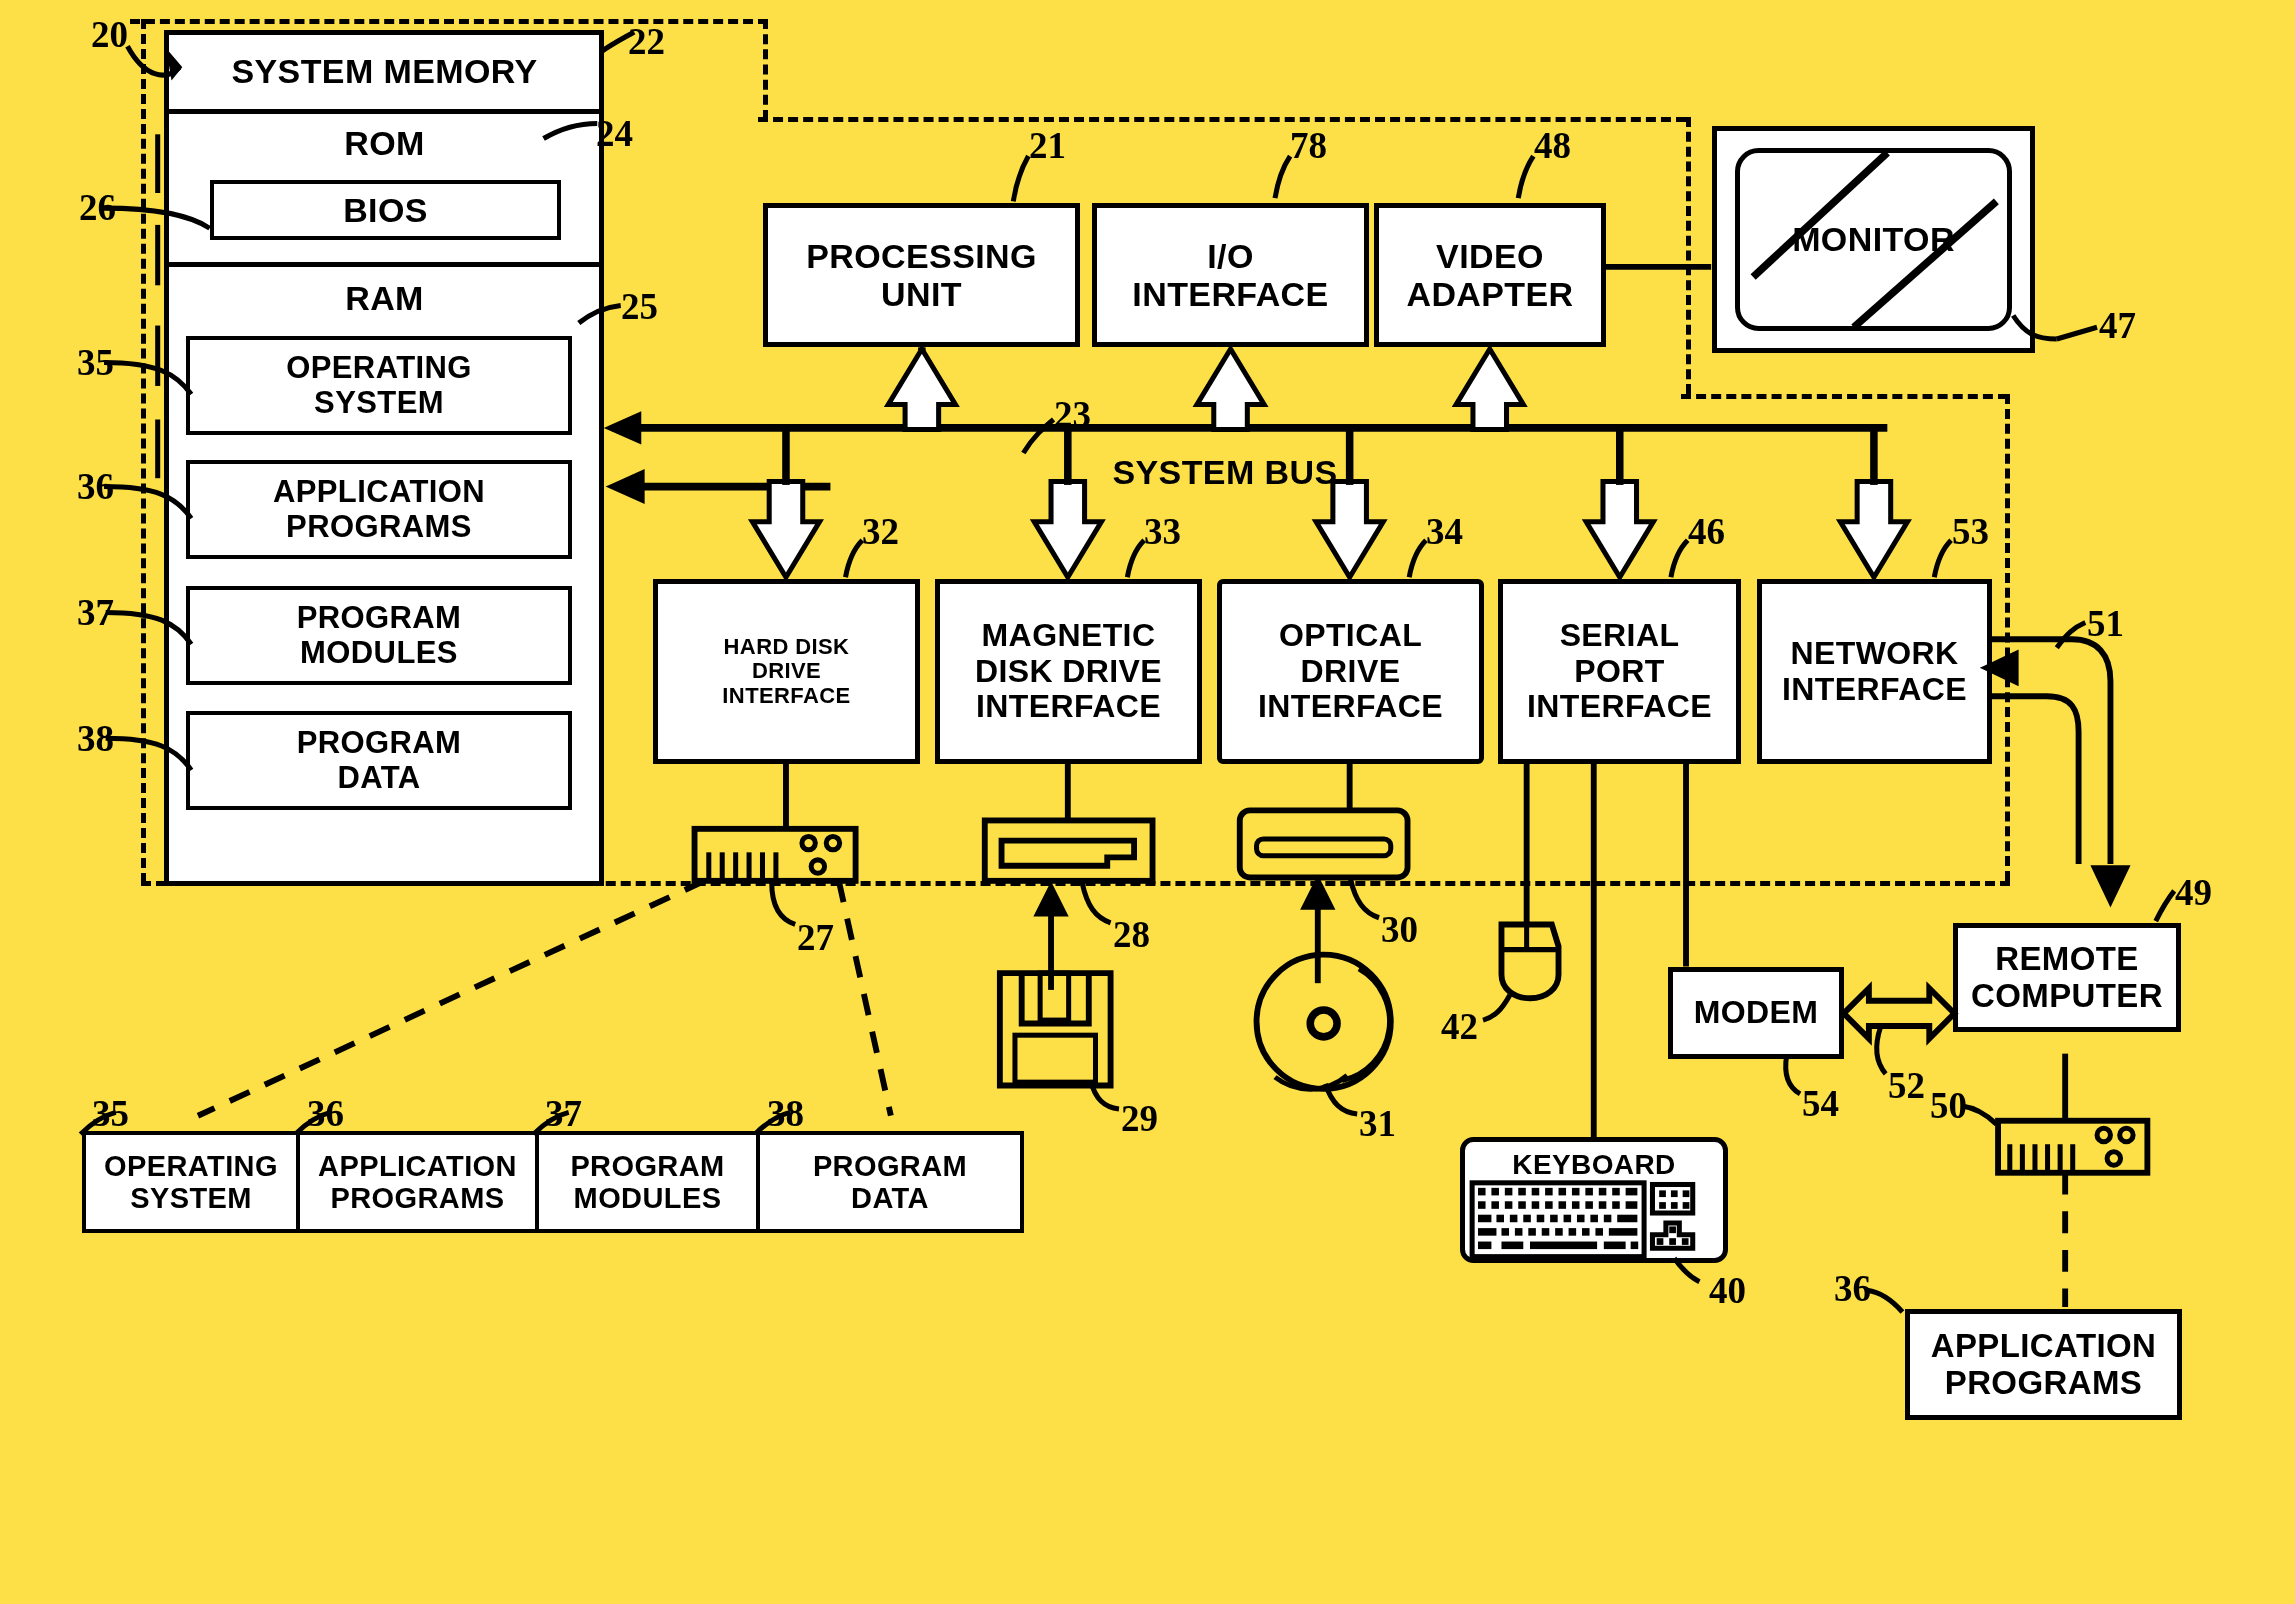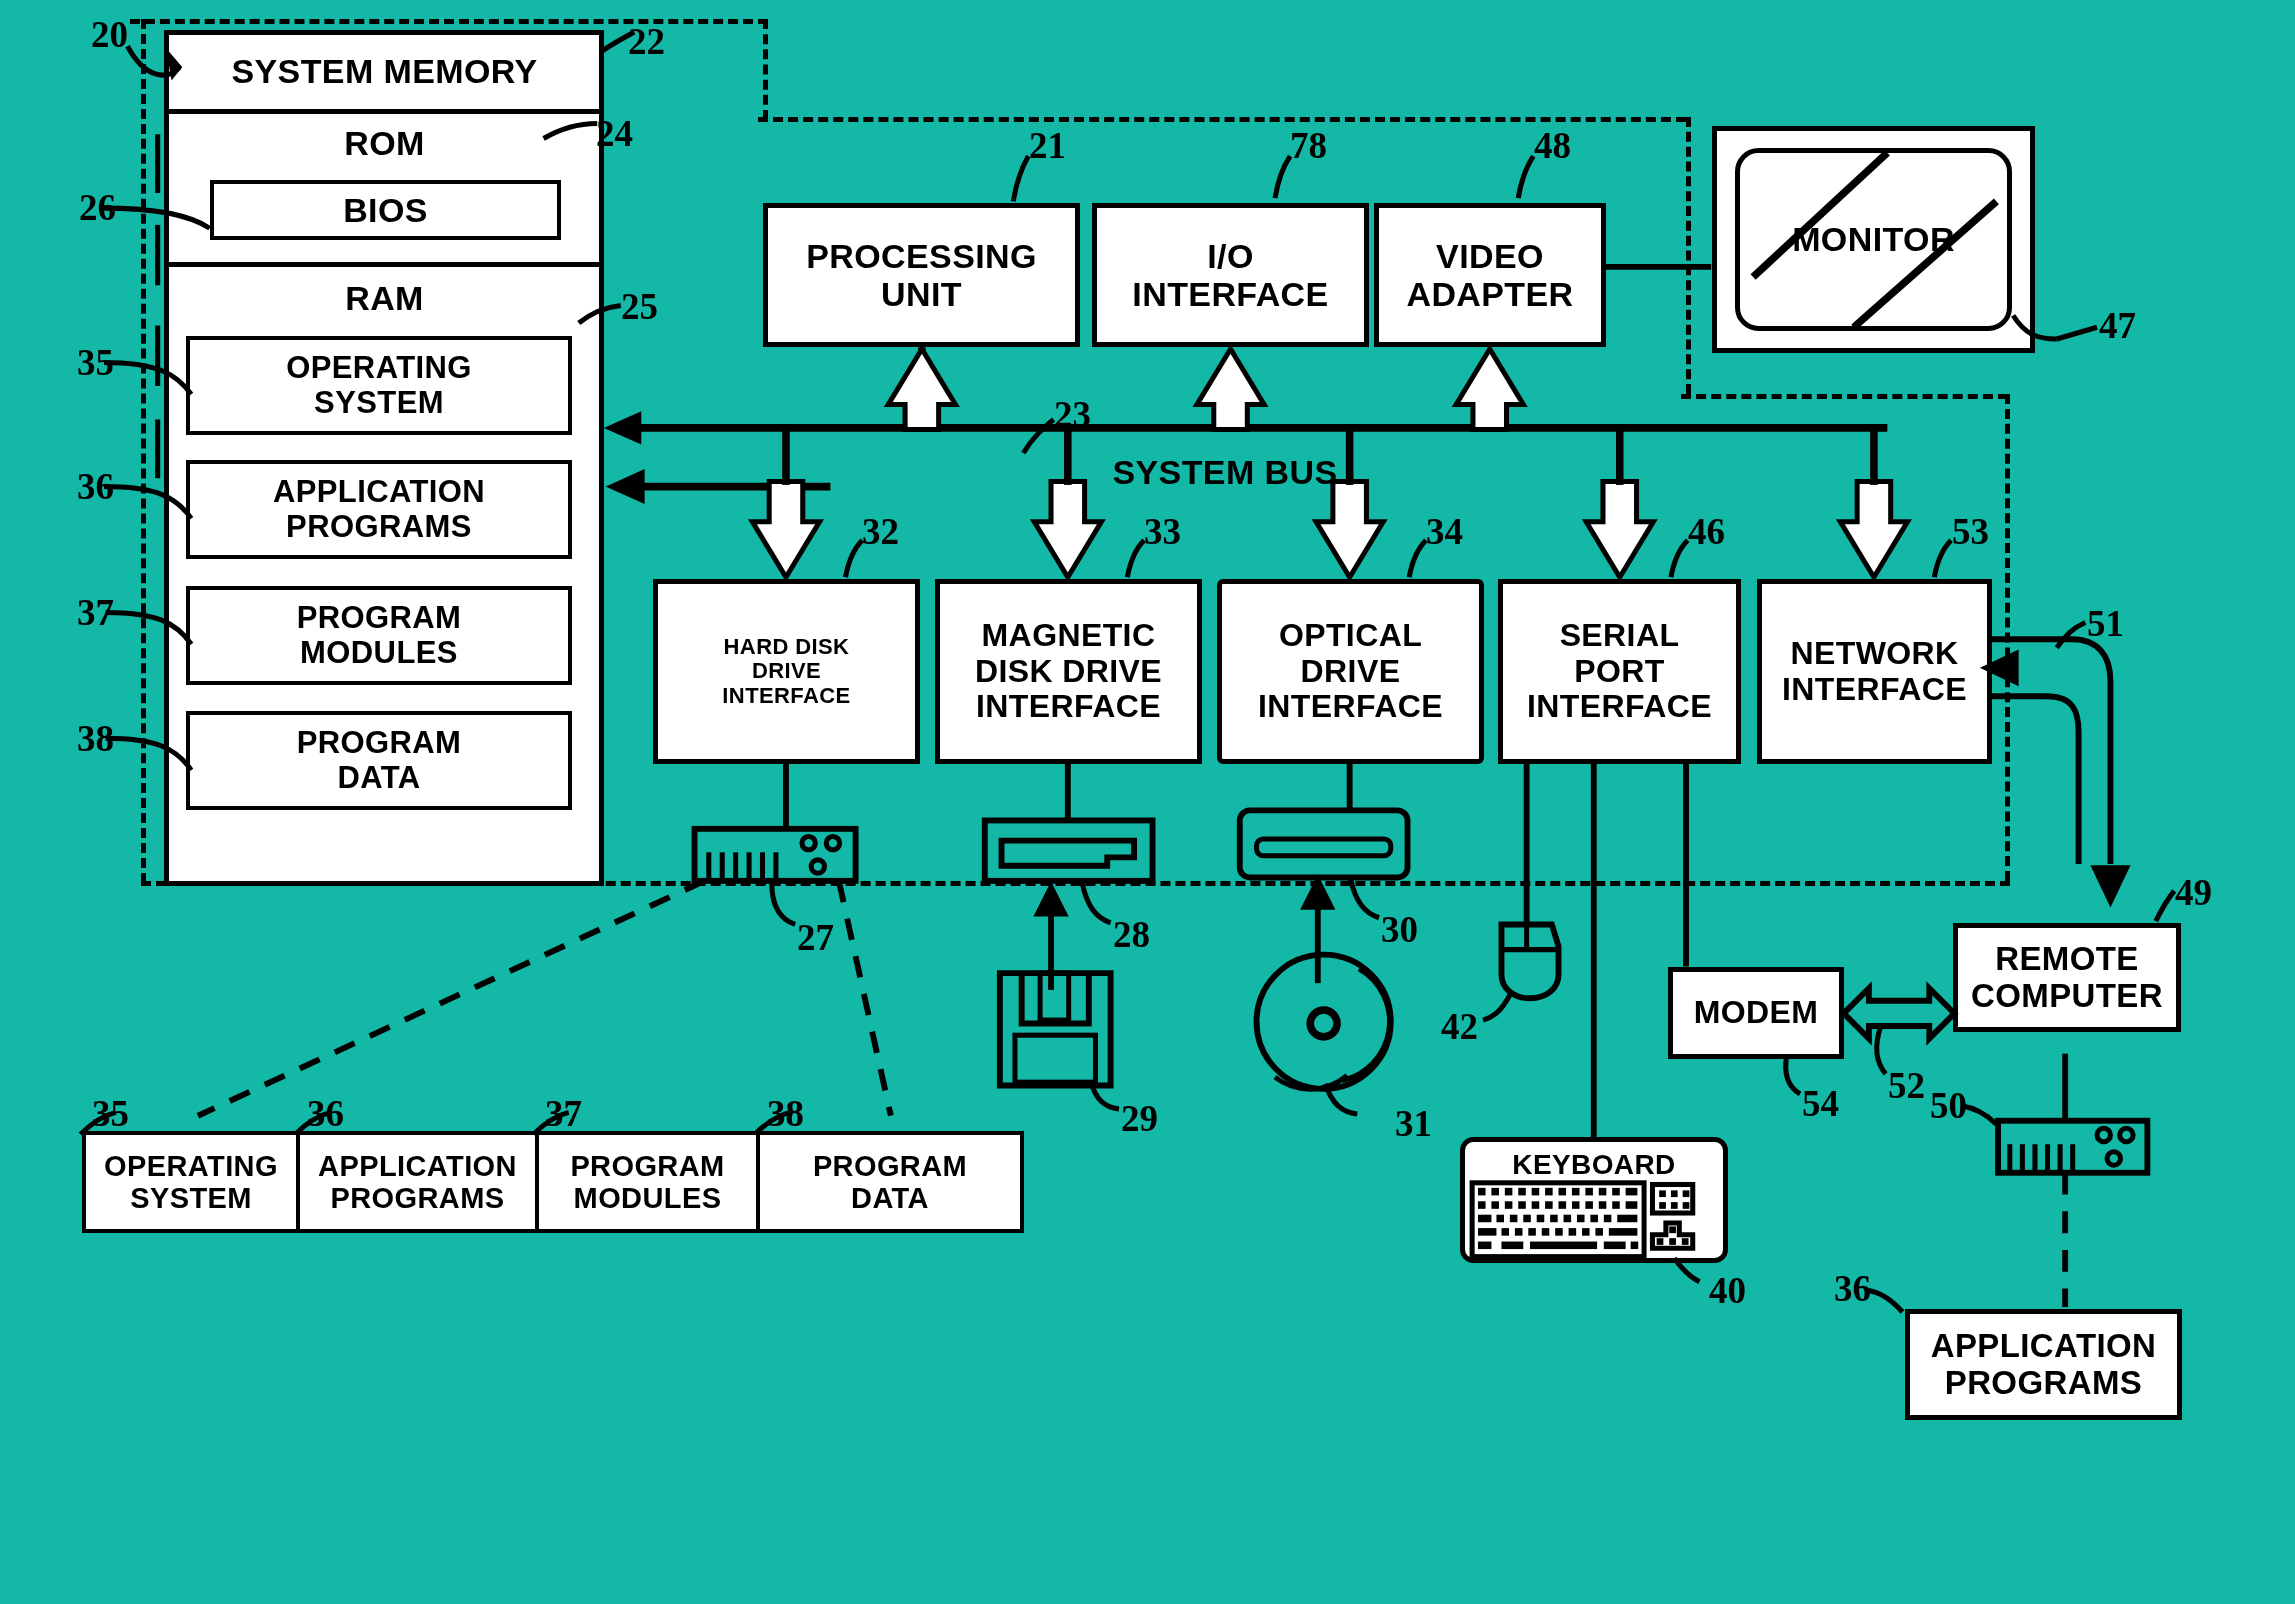--- a/index.html
+++ b/index.html
@@ -1,21 +1,21 @@
 <!DOCTYPE html>
 <html style="font-size:13.4px"><head>
 <meta charset="utf-8">
 <title>Patent Figure — Computer System Block Diagram</title>
 <style>
   html,body{margin:0;padding:0;background:#fff;}
   body{font-family:"Liberation Sans",sans-serif;}
   #fig{
     position:relative;
     width:2295px;height:1604px;
-    background:#14b8a6;
+    background:#fde047;
     overflow:hidden;
   }
   
   .box{
     position:absolute;
     border:5px solid #000;
     background:#fff;
     display:flex;
     align-items:center;
     justify-content:center;
@@ -488,21 +488,21 @@
   <div class="ref" style="left:862px;top:510px;font-size:37px;">32</div>
   <div class="ref" style="left:1144px;top:510px;font-size:37px;">33</div>
   <div class="ref" style="left:1426px;top:510px;font-size:37px;">34</div>
   <div class="ref" style="left:1688px;top:510px;font-size:37px;">46</div>
   <div class="ref" style="left:1952px;top:510px;font-size:37px;">53</div>
 
   <div class="ref" style="left:797px;top:916px;font-size:37px;">27</div>
   <div class="ref" style="left:1113px;top:913px;font-size:37px;">28</div>
   <div class="ref" style="left:1121px;top:1097px;font-size:37px;">29</div>
   <div class="ref" style="left:1381px;top:908px;font-size:37px;">30</div>
-  <div class="ref" style="left:1359px;top:1102px;font-size:37px;margin-left:36px;">31</div>
+  <div class="ref" style="left:1359px;top:1102px;font-size:37px;">31</div>
   <div class="ref" style="left:1441px;top:1005px;font-size:37px;">42</div>
   <div class="ref" style="left:1701px;top:1269px;font-size:37px;margin-left:8px;">40</div>
 
   <div class="ref" style="left:1802px;top:1082px;font-size:37px;">54</div>
   <div class="ref" style="left:1888px;top:1064px;font-size:37px;">52</div>
   <div class="ref" style="left:2087px;top:602px;font-size:37px;">51</div>
   <div class="ref" style="left:2175px;top:871px;font-size:37px;">49</div>
   <div class="ref" style="left:1930px;top:1084px;font-size:37px;">50</div>
   <div class="ref" style="left:1834px;top:1267px;font-size:37px;">36</div>
 

